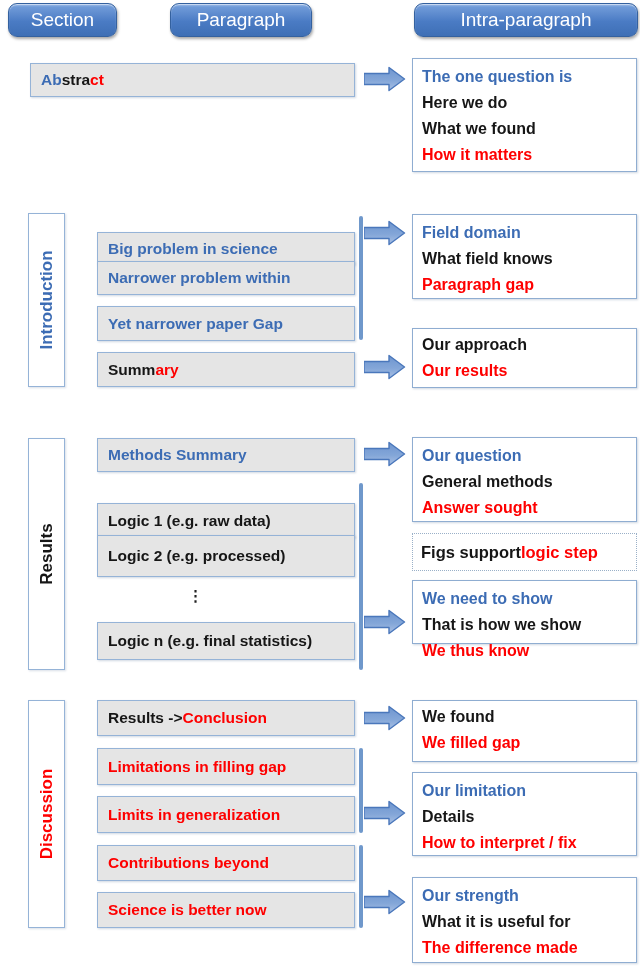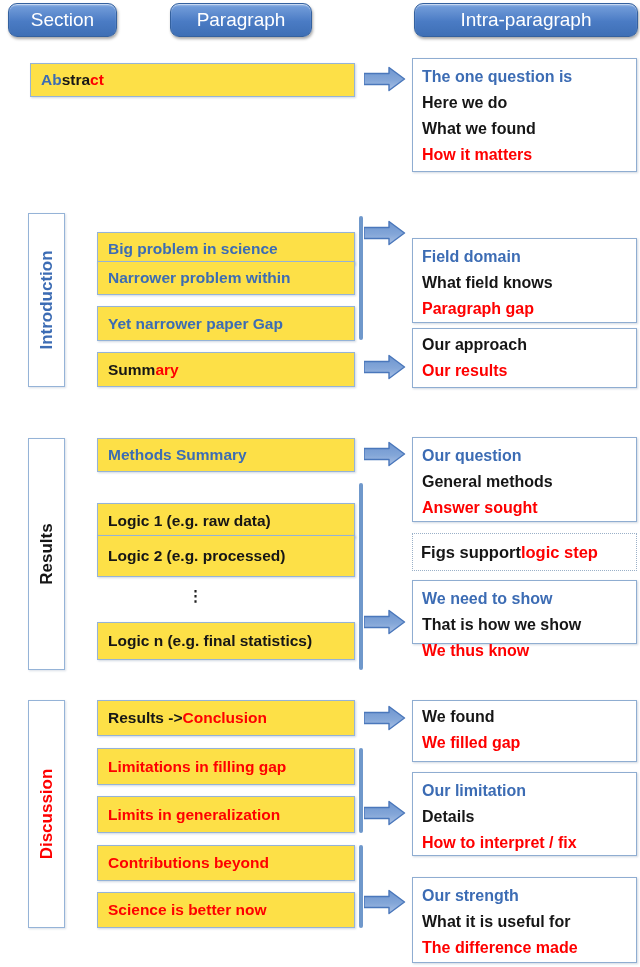--- a/index.html
+++ b/index.html
@@ -11,21 +11,21 @@
   .chip{
     position:absolute;height:32px;border-radius:9px;color:#fff;
     display:flex;align-items:center;justify-content:center;
     font-size:19px;font-weight:normal;
     background:linear-gradient(180deg,#96b7e6 0%,#6f9ad8 10%,#4a7bc4 55%,#3e6fb5 100%);
     border:1px solid #34619f;
     box-shadow:1px 2px 3px rgba(0,0,0,0.35), inset 0 1px 1px rgba(255,255,255,0.55);
   }
   
   .mbox{
-    position:absolute;background:#fde047;border:1px solid #95b3d7;
+    position:absolute;background:#e5e5e5;border:1px solid #95b3d7;
     display:flex;align-items:center;padding-left:10px;font-size:15.5px;
     box-shadow:1px 1px 2px rgba(100,125,160,0.30);box-sizing:border-box;
   }
   .rbox{
     position:absolute;background:#fff;border:1px solid #8fadd1;
     padding:5px 6px 2px 9px;font-size:16px;line-height:26px;
     box-shadow:1px 1px 2px rgba(100,125,160,0.30);box-sizing:border-box;
   }
   .rbox-dotted{
     position:absolute;background:#fff;border:1.5px dotted #9ab0c8;
@@ -109,21 +109,21 @@
     <span class="t-black">Summ</span>
       <span class="t-red">ary</span>
   </div>
   <div class="bar" style="left:359px;top:216px;height:124px;"></div>
   <svg class="arrow" style="left:364px;top:220px;" viewBox="0 0 42 26">
     <polygon points="0,7.5 25,7.5 25,1.5 40.5,13 25,24.5 25,18.5 0,18.5" fill="url(#arrowGrad)" stroke="#4a77bb" stroke-width="1.4" stroke-linejoin="round"></polygon>
   </svg>
   <svg class="arrow" style="left:364px;top:354px;" viewBox="0 0 42 26">
     <polygon points="0,7.5 25,7.5 25,1.5 40.5,13 25,24.5 25,18.5 0,18.5" fill="url(#arrowGrad)" stroke="#4a77bb" stroke-width="1.4" stroke-linejoin="round"></polygon>
   </svg>
-  <div class="rbox" style="left:412px;top:214px;width:225px;height:85px;margin-top:24px;">
+  <div class="rbox" style="left:412px;top:214px;width:225px;height:85px;">
     <div class="t-blue">Field domain</div>
     <div class="t-black">What field knows</div>
     <div class="t-red">Paragraph gap</div>
   </div>
   <div class="rbox" style="left:412px;top:328px;width:225px;height:60px;padding-top:3px;">
     <div class="t-black">Our approach</div>
     <div class="t-red">Our results</div>
   </div>
 
   <div class="vbox" style="left:28px;top:438px;width:37px;height:232px;">

